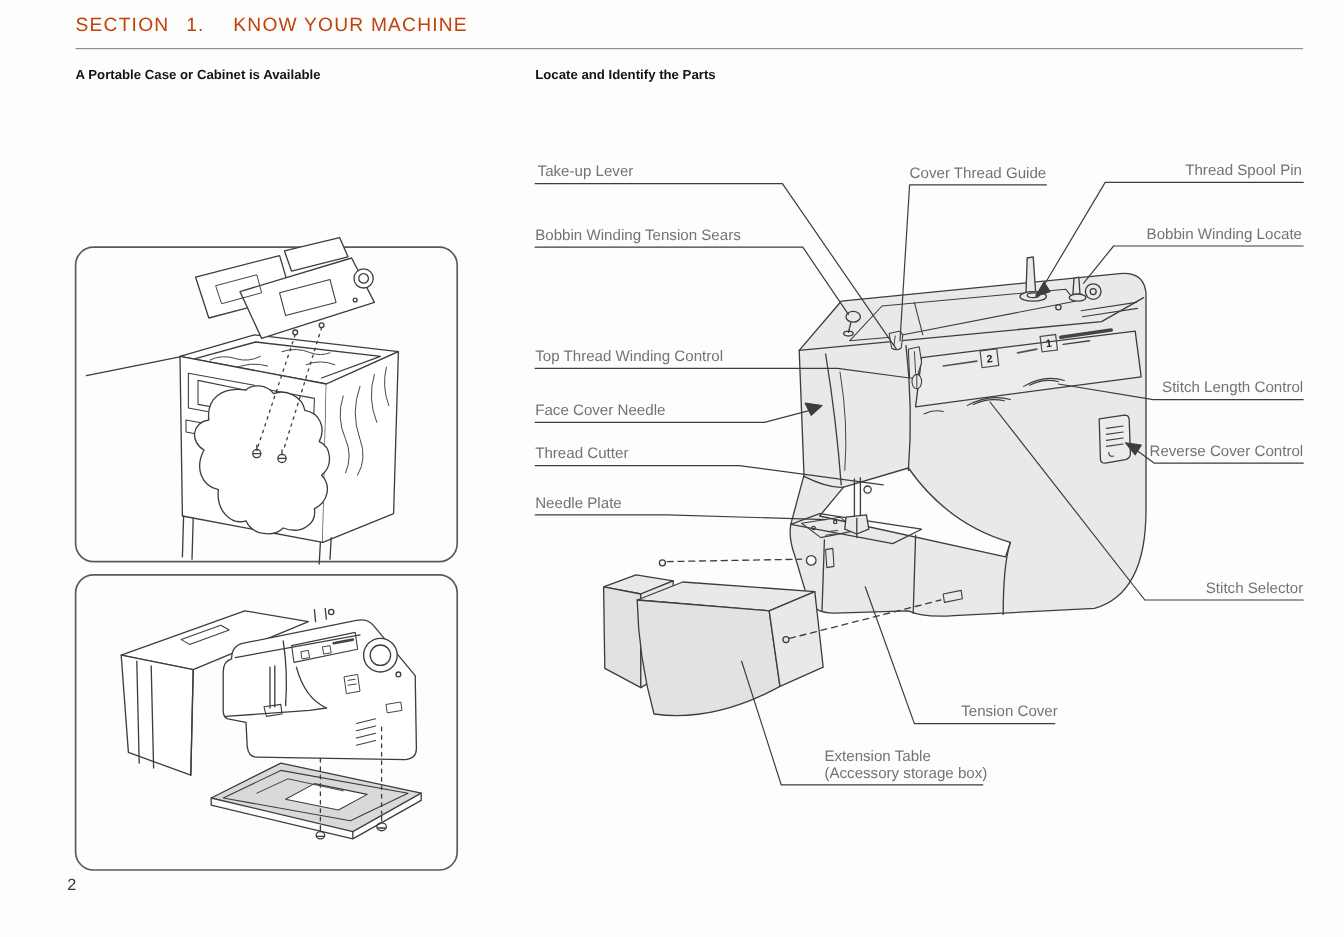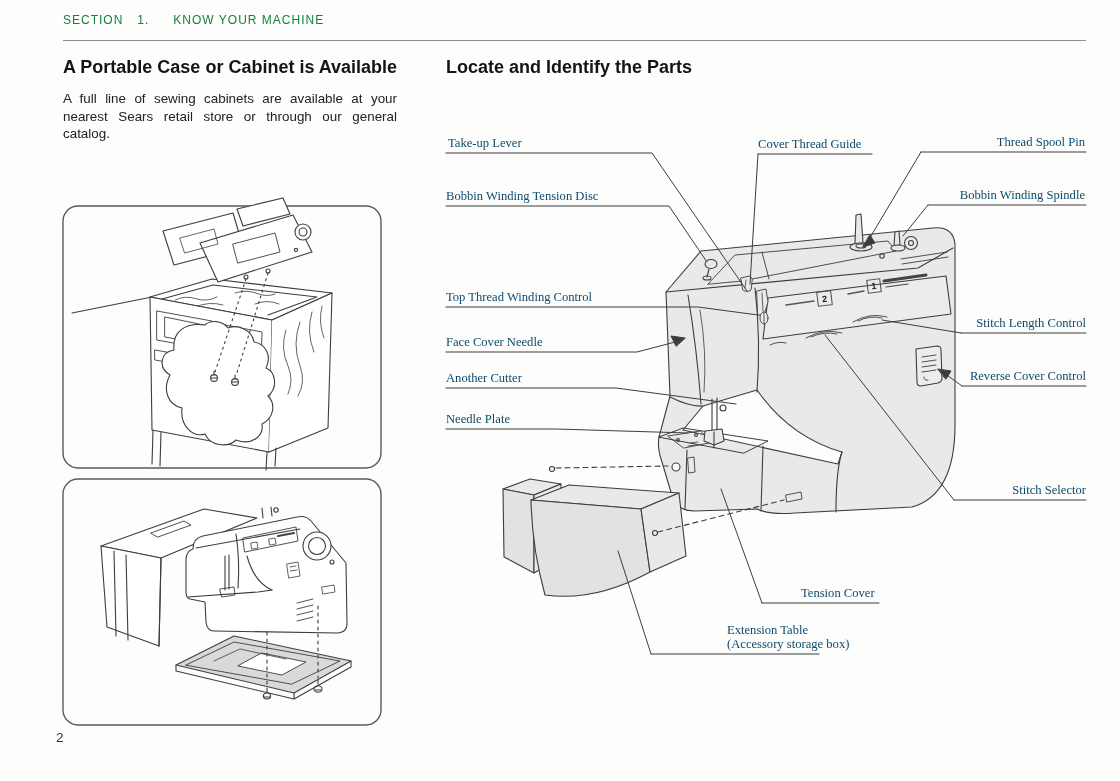--- a/index.html
+++ b/index.html
@@ -2,53 +2,52 @@
 <html><head>
 <meta charset="utf-8">
 <style>
   html,body{margin:0;padding:0;background:#e9e9e9;}
   .page{
     position:relative;width:1120px;height:781px;margin:0 auto;
     background:#fdfdfc;overflow:hidden;
     font-family:"Liberation Sans", sans-serif;color:#1e1e1e;
   }
   .abs{position:absolute;}
-  .section-title{top:13px;left:63px;font-size:12px;letter-spacing:1px;color:#15803d;white-space:nowrap;}
+  .section-title{top:13px;left:63px;font-size:16px;letter-spacing:1px;color:#c2410c;white-space:nowrap;}
   .section-title .num{margin-left:14px;}
   .section-title .rest{margin-left:24px;}
   .rule{top:40px;left:63px;width:1023px;height:1px;background:#8f8f8f;}
-  .col-heading{font-size:18px;font-weight:bold;color:#141414;white-space:nowrap;}
+  .col-heading{font-size:11px;font-weight:bold;color:#141414;white-space:nowrap;}
   .left-heading{top:57px;left:63px;}
   .right-heading{top:57px;left:446px;text-align:center;}
   .body-copy{top:90px;left:63px;width:334px;font-size:13.4px;line-height:17.6px;
     text-align:justify;color:#222;}
   .body-copy p{margin:0;}
-  .lbl{font-size:12.6px;color:#0c4a6e;white-space:nowrap;z-index:3;font-family:Liberation Serif, serif;}
+  .lbl{font-size:12.6px;color:#737373;white-space:nowrap;z-index:3;}
   .lbl.r{text-align:left;}
-  .two-line{line-height:13.5px;margin-left:40px;}
+  .two-line{line-height:13.5px;}
   .page-num{top:730px;left:56px;font-size:13.5px;color:#333;}
   .dial{z-index:3;border:1px solid #4a4a4a;color:#222;font-size:9px;font-weight:bold;
     display:flex;align-items:center;justify-content:center;transform:rotate(-7deg);}
   .dial2{top:291px;left:817px;width:13px;height:13px;}
   .dial1{top:279px;left:867px;width:12px;height:12px;}
   svg.art{position:absolute;top:0;left:0;z-index:1;}
 </style>
 </head>
 <body>
 
 <div class="page">
 
   <div class="abs section-title">
     <span>SECTION</span><span class="num">1.</span><span class="rest">KNOW YOUR MACHINE</span>
   </div>
   <div class="abs rule"></div>
 
   <div class="abs col-heading left-heading">A Portable Case or Cabinet is Available</div>
   <div class="abs body-copy">
-    <p>A full line of sewing cabinets are available at your nearest Sears retail store or through our general catalog.</p>
   </div>
 
   <div class="abs col-heading right-heading">Locate and Identify the Parts</div>
 
   <svg class="art" width="1120" height="781" viewBox="0 0 1120 781">
     <g fill="none" stroke="#3d3d3d" stroke-width="1.1" stroke-linejoin="round" stroke-linecap="round">
 
       <g stroke="#5a5a5a" stroke-width="1.4">
         <rect x="63" y="206" width="318" height="262" rx="15"></rect>
         <rect x="63" y="479" width="318" height="246" rx="15"></rect>
@@ -242,28 +241,28 @@
         <path d="M762,603 L879,603 M762,603 L721,489"></path>
         <path d="M651,654 L819,654 M651,654 L618,551"></path>
       </g>
     </g>
   </svg>
 
   <div class="abs dial dial2">2</div>
   <div class="abs dial dial1">1</div>
 
   <div class="abs lbl" style="left:448px;top:136px">Take-up Lever</div>
-  <div class="abs lbl" style="left:446px;top:189px">Bobbin Winding Tension Disc</div>
+  <div class="abs lbl" style="left:446px;top:189px">Bobbin Winding Tension Sears</div>
   <div class="abs lbl" style="left:446px;top:290px">Top Thread Winding Control</div>
   <div class="abs lbl" style="left:446px;top:335px">Face Cover Needle</div>
-  <div class="abs lbl" style="left:446px;top:371px">Another Cutter</div>
+  <div class="abs lbl" style="left:446px;top:371px">Thread Cutter</div>
   <div class="abs lbl" style="left:446px;top:412px">Needle Plate</div>
   <div class="abs lbl" style="left:758px;top:137px">Cover Thread Guide</div>
   <div class="abs lbl r" style="right:35px;top:135px">Thread Spool Pin</div>
-  <div class="abs lbl r" style="right:35px;top:188px">Bobbin Winding Spindle</div>
+  <div class="abs lbl r" style="right:35px;top:188px">Bobbin Winding Locate</div>
   <div class="abs lbl r" style="right:34px;top:316px">Stitch Length Control</div>
   <div class="abs lbl r" style="right:34px;top:369px">Reverse Cover Control</div>
   <div class="abs lbl r" style="right:34px;top:483px">Stitch Selector</div>
   <div class="abs lbl" style="left:801px;top:586px">Tension Cover</div>
   <div class="abs lbl two-line" style="left:687px;top:624px">
     <div>Extension Table</div>
     <div>(Accessory storage box)</div>
   </div>
 
   <div class="abs page-num">2</div>

